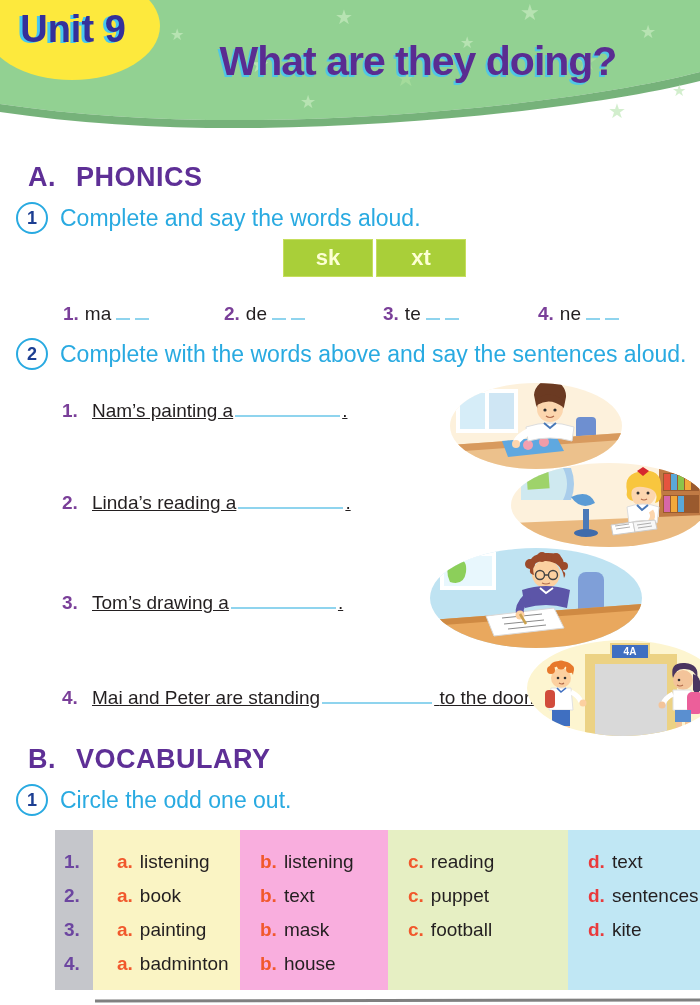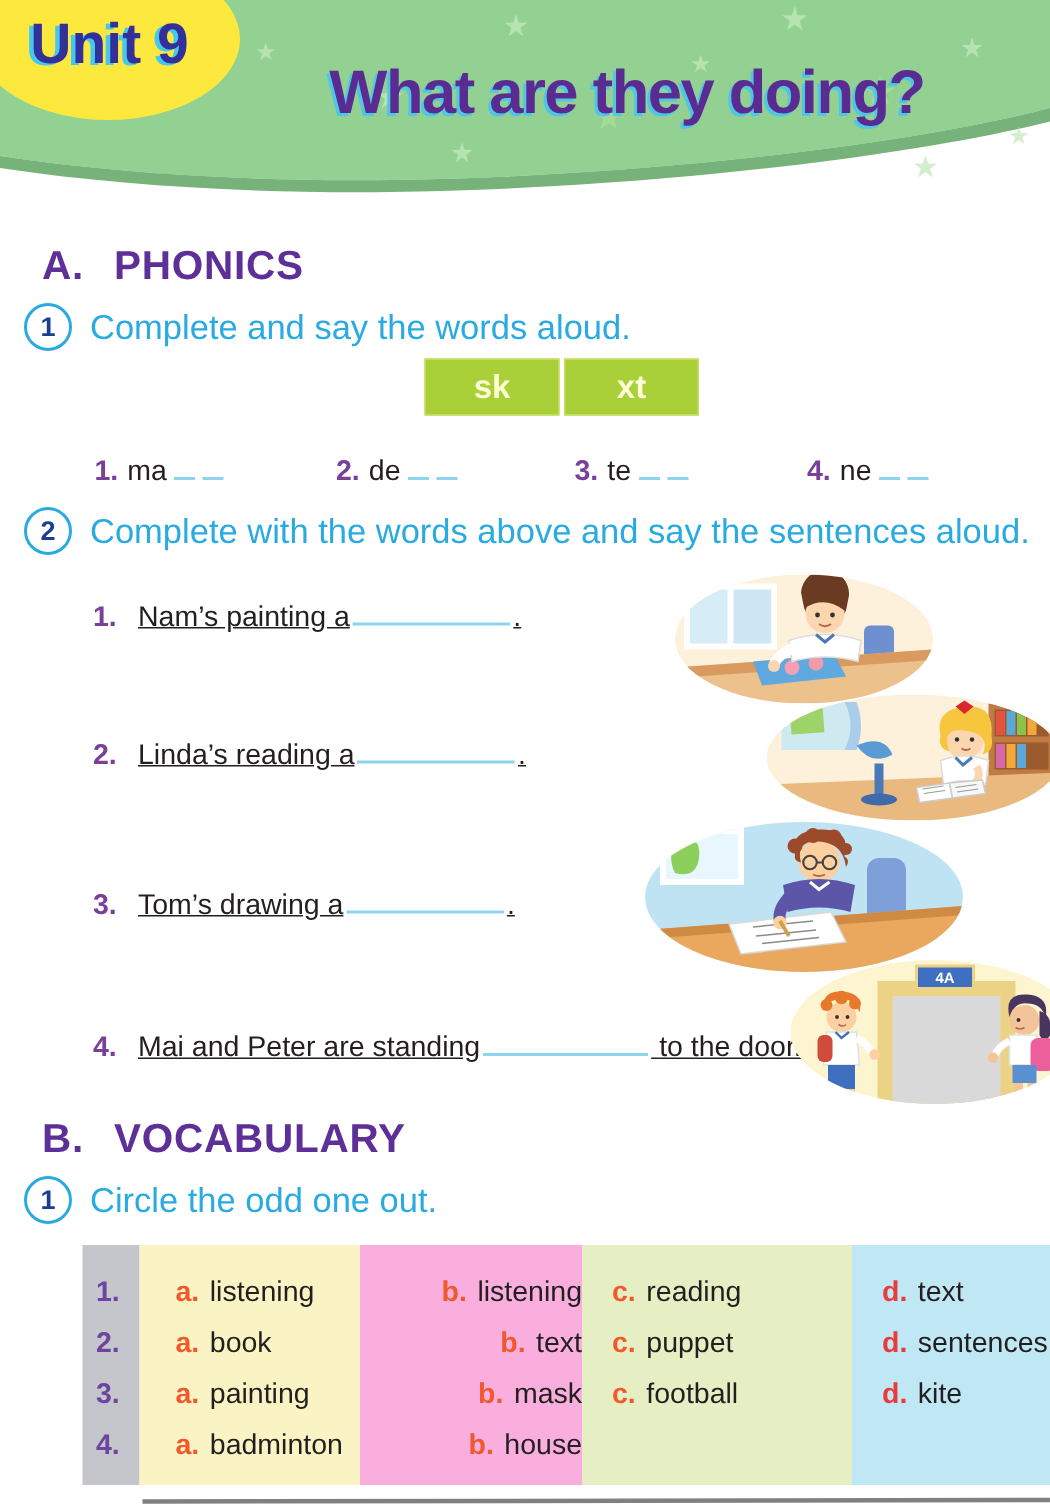--- a/index.html
+++ b/index.html
@@ -44,21 +44,21 @@
   .ov3{left:430px;top:548px;width:212px;height:100px;}
   .ov4{left:527px;top:640px;width:192px;height:96px;}
 
   
   .vocab{position:absolute;top:830px;left:55px;display:flex;height:160px;}
   .vcol{display:flex;flex-direction:column;padding-top:15px;box-sizing:border-box;}
   .vcell{height:34px;line-height:34px;font-size:19px;color:#231f20;white-space:nowrap;}
   .col-num{width:38px;background:#c5c6cb;padding-left:9px;}
   .col-num .vcell{color:#6c45a0;font-weight:bold;}
   .col-a{width:147px;background:#faf4c4;padding-left:24px;}
-  .col-b{width:148px;background:#f9aede;padding-left:20px;text-align:right;}
+  .col-b{width:148px;background:#f9aede;padding-left:20px;}
   .col-c{width:180px;background:#e6efc3;padding-left:20px;}
   .col-d{width:189px;background:#c0e7f4;padding-left:20px;}
   .letter{font-weight:bold;margin-right:7px;}
   .la,.lb,.lc{color:#f1582c;}
   .ld{color:#e93a3c;}
 
   .scan-line{position:absolute;left:95px;top:999px;width:605px;height:3px;background:#555;
     transform:rotate(-.1deg);opacity:.75;}
 </style>
 </head>

